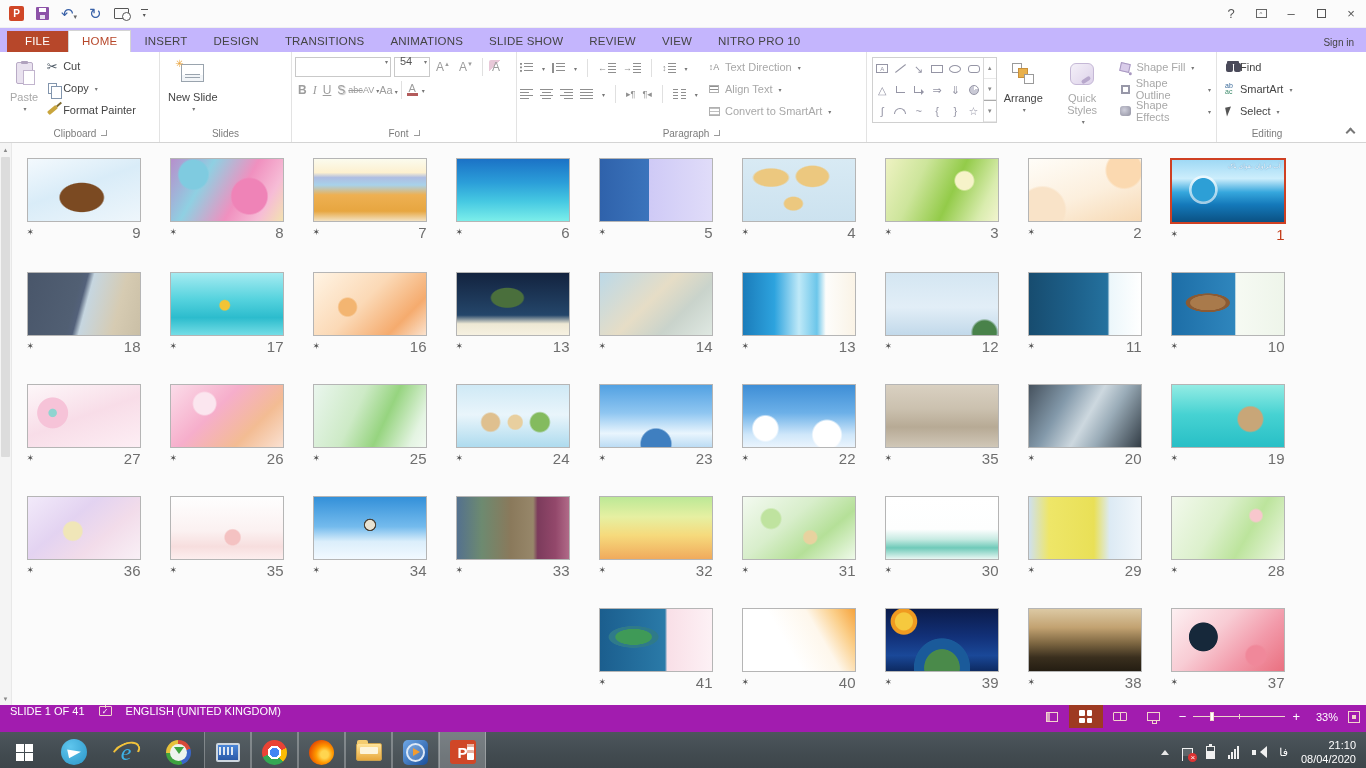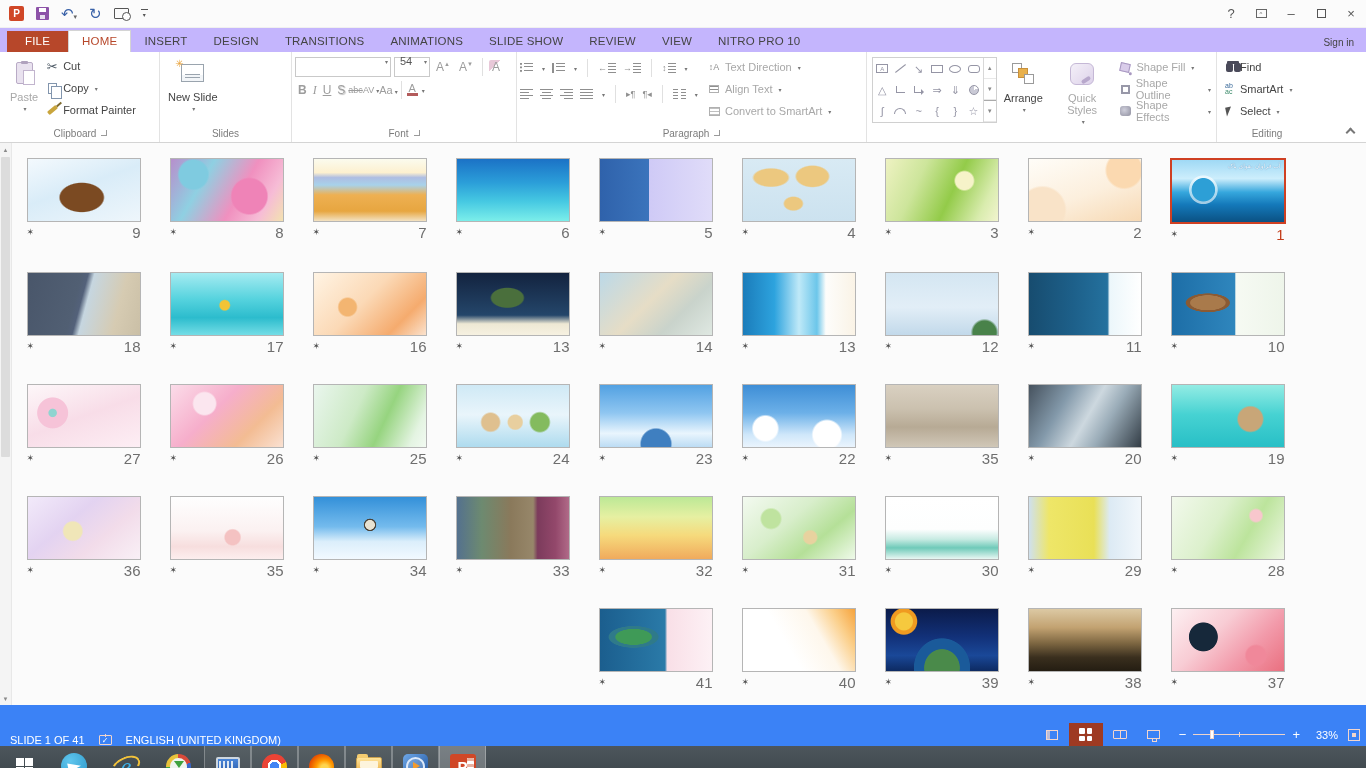--- a/index.html
+++ b/index.html
@@ -124,21 +124,21 @@
   #slides-grid{display:grid;grid-template-columns:repeat(9,143px);direction:rtl;justify-content:end;padding:15px 12px 0 0;row-gap:28px;margin-left:12px}
   .cell{width:143px;direction:ltr;display:flex;flex-direction:column;align-items:center}
   .thumb{width:114px;height:64px;border:1px solid #b5b5b5;position:relative;overflow:hidden}
   .thumb.sel{border:2px solid #cf4023;width:116px;height:66px}
   .thumb .stitle{position:absolute;top:2px;right:3px;font-size:6px;color:#fff;direction:rtl;text-shadow:0 0 1px #1b6aa8}
   .foot{width:116px;height:20px;display:flex;align-items:center;justify-content:space-between;padding:0 1px}
   .tstar{font-size:9px;color:#4e4e4e}
   .tnum{font-size:15px;color:#6e6e6e}
   .tnum.sel{color:#c43e1c}
   
-  #statusbar{height:41px;background:#3b82f6;color:#fff;display:flex;align-items:flex-end;font-size:11px}
+  #statusbar{height:27px;background:#a21caf;color:#fff;display:flex;align-items:flex-start;font-size:11px}
   #sb-left{display:flex;align-items:center;gap:14px;padding-left:10px}
   .sb-book{width:13px;height:10px;border:1px solid #f2d5cc;border-radius:1px;position:relative;font-size:8px;display:flex;align-items:center;justify-content:center}
   .sb-book:before{content:"";position:absolute;top:-2px;left:5px;width:1px;height:3px;background:#f2d5cc}
   #sb-right{margin-left:auto;display:flex;align-items:center;gap:0;padding-right:6px}
   .sv-btn{width:34px;height:23px;display:flex;align-items:center;justify-content:center}
   .sv-btn.active{background:#9e3a22}
   .svi-normal{width:12px;height:10px;border:1px solid #f2d5cc;background:linear-gradient(90deg,rgba(242,213,204,.7) 0 3px,transparent 3px)}
   .svi-sorter{width:13px;height:13px;display:grid;grid-template-columns:1fr 1fr;gap:2px}
   .svi-sorter i{background:#fff;border-radius:1px}
   .svi-reading{width:14px;height:9px;border:1px solid #f2d5cc;border-radius:1px;position:relative}
@@ -875,13 +875,30 @@
       <div class="tb-slot open">
         <span class="ic-folder"></span>
       </div>
       <div class="tb-slot open">
         <span class="ic-wmp"></span>
       </div>
       <div class="tb-slot open active">
         <span class="ic-ppt">P</span>
       </div>
     </div>
+  <div id="tb-tray">
+    <span class="tr-up"></span>
+    <span class="tr-flag"></span>
+    <span class="tr-batt"></span>
+    <span class="tr-net">
+        <i></i>
+        <i></i>
+        <i></i>
+        <i></i>
+      </span>
+    <span class="tr-vol"></span>
+    <span id="tr-lang">فا</span>
+    <div id="tr-clock">
+      <span>21:10</span>
+      <span>08/04/2020</span>
+    </div>
+  </div>
 </div>
 
 </body></html>

